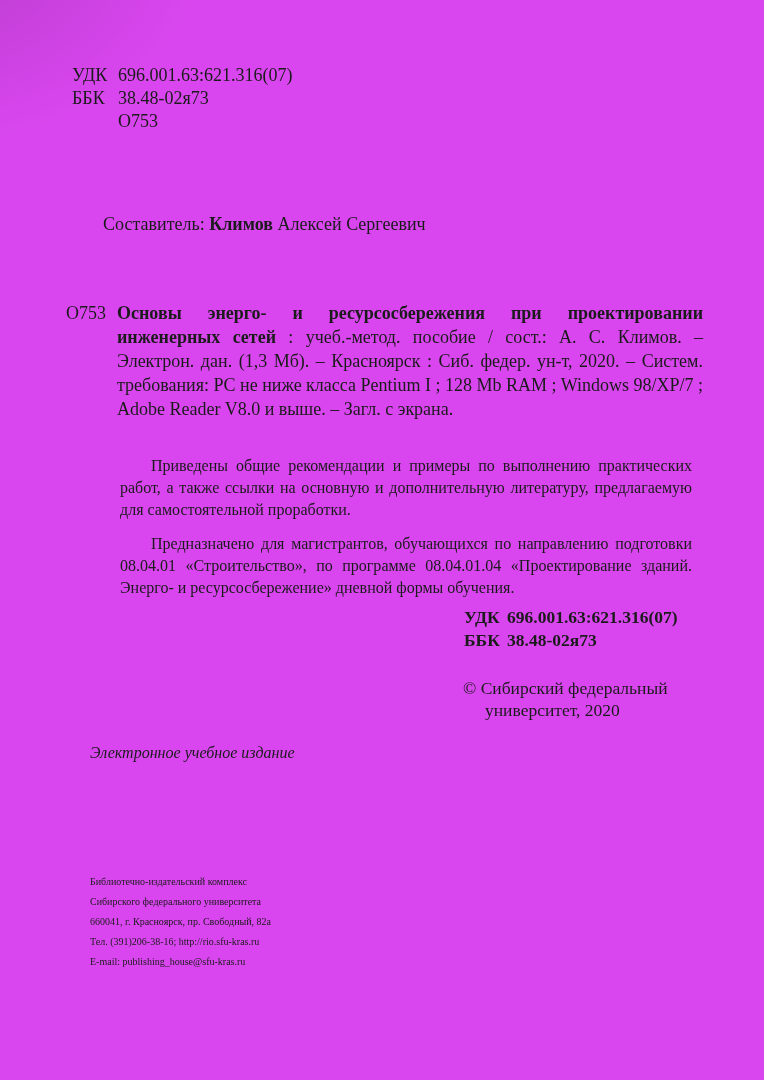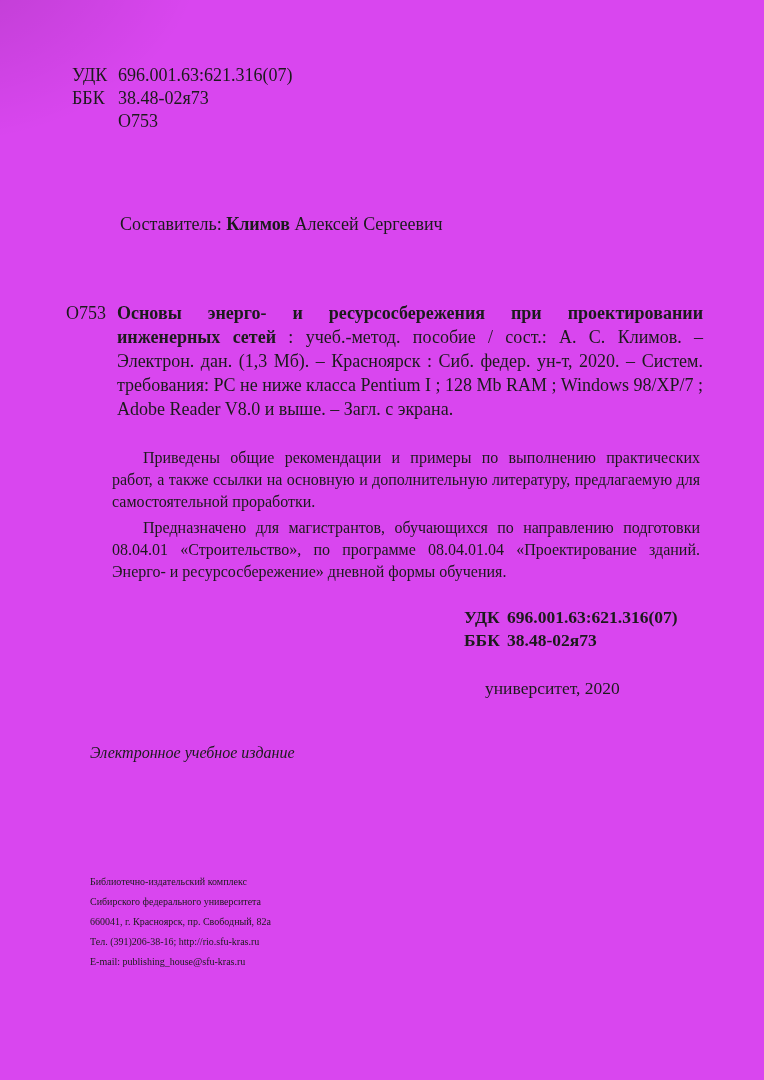--- a/index.html
+++ b/index.html
@@ -18,30 +18,30 @@
     position:absolute;inset:0;
     background:radial-gradient(ellipse 420px 300px at -70px -50px, rgba(0,0,0,0.15), rgba(0,0,0,0) 65%);
     pointer-events:none;
   }
   
   .codes-top{position:absolute;top:64px;left:72px;font-size:18px;line-height:23px;}
   .code-row{display:flex;}
   .codes-top .code-label{width:46px;}
   .codes-top .code-value{white-space:nowrap;}
   
-  .compiler{position:absolute;top:214px;left:120px;font-size:18px;}
+  .compiler{position:absolute;top:214px;left:103px;font-size:18px;}
   .compiler b{font-weight:700;}
   
   .bib{position:absolute;top:301px;left:66px;width:637px;font-size:18px;line-height:24px;}
   .bib-index{position:absolute;left:0;top:0;}
   .bib p{margin:0;padding-left:51px;text-align:justify;}
   .bib b{font-weight:700;}
   
   .annotation{position:absolute;top:443px;left:108px;width:596px;font-size:16px;line-height:22px;text-align:justify;}
-  .annotation p{margin:4px;text-indent:31px;}
+  .annotation p{margin:12px;text-indent:31px;}
   
   .codes-bottom{position:absolute;top:606px;left:464px;font-size:17.5px;line-height:23px;font-weight:700;}
   .codes-bottom .code-label{width:43px;}
   
   .copyright{position:absolute;top:677px;left:463px;font-size:17.5px;line-height:22px;}
   .copyright .cr-line2{padding-left:22px;}
   
   .col-center{position:absolute;left:90px;width:610px;text-align:left;}
   .edition-type{top:744px;font-size:16px;font-style:italic;}
   .prepared{top:780px;font-size:16px;line-height:21px;}
@@ -87,20 +87,21 @@
       <span class="code-label">УДК</span>
       <span class="code-value">696.001.63:621.316(07)</span>
     </div>
     <div class="code-row">
       <span class="code-label">ББК</span>
       <span class="code-value">38.48-02я73</span>
     </div>
   </div>
 
   <div class="copyright">
+    <div>© Сибирский федеральный</div>
     <div class="cr-line2">университет, 2020</div>
   </div>
 
   <div class="col-center edition-type">Электронное учебное издание</div>
 
 
 
   <div class="col-center publisher">
     <div>Библиотечно-издательский комплекс</div>
     <div>Сибирского федерального университета</div>

